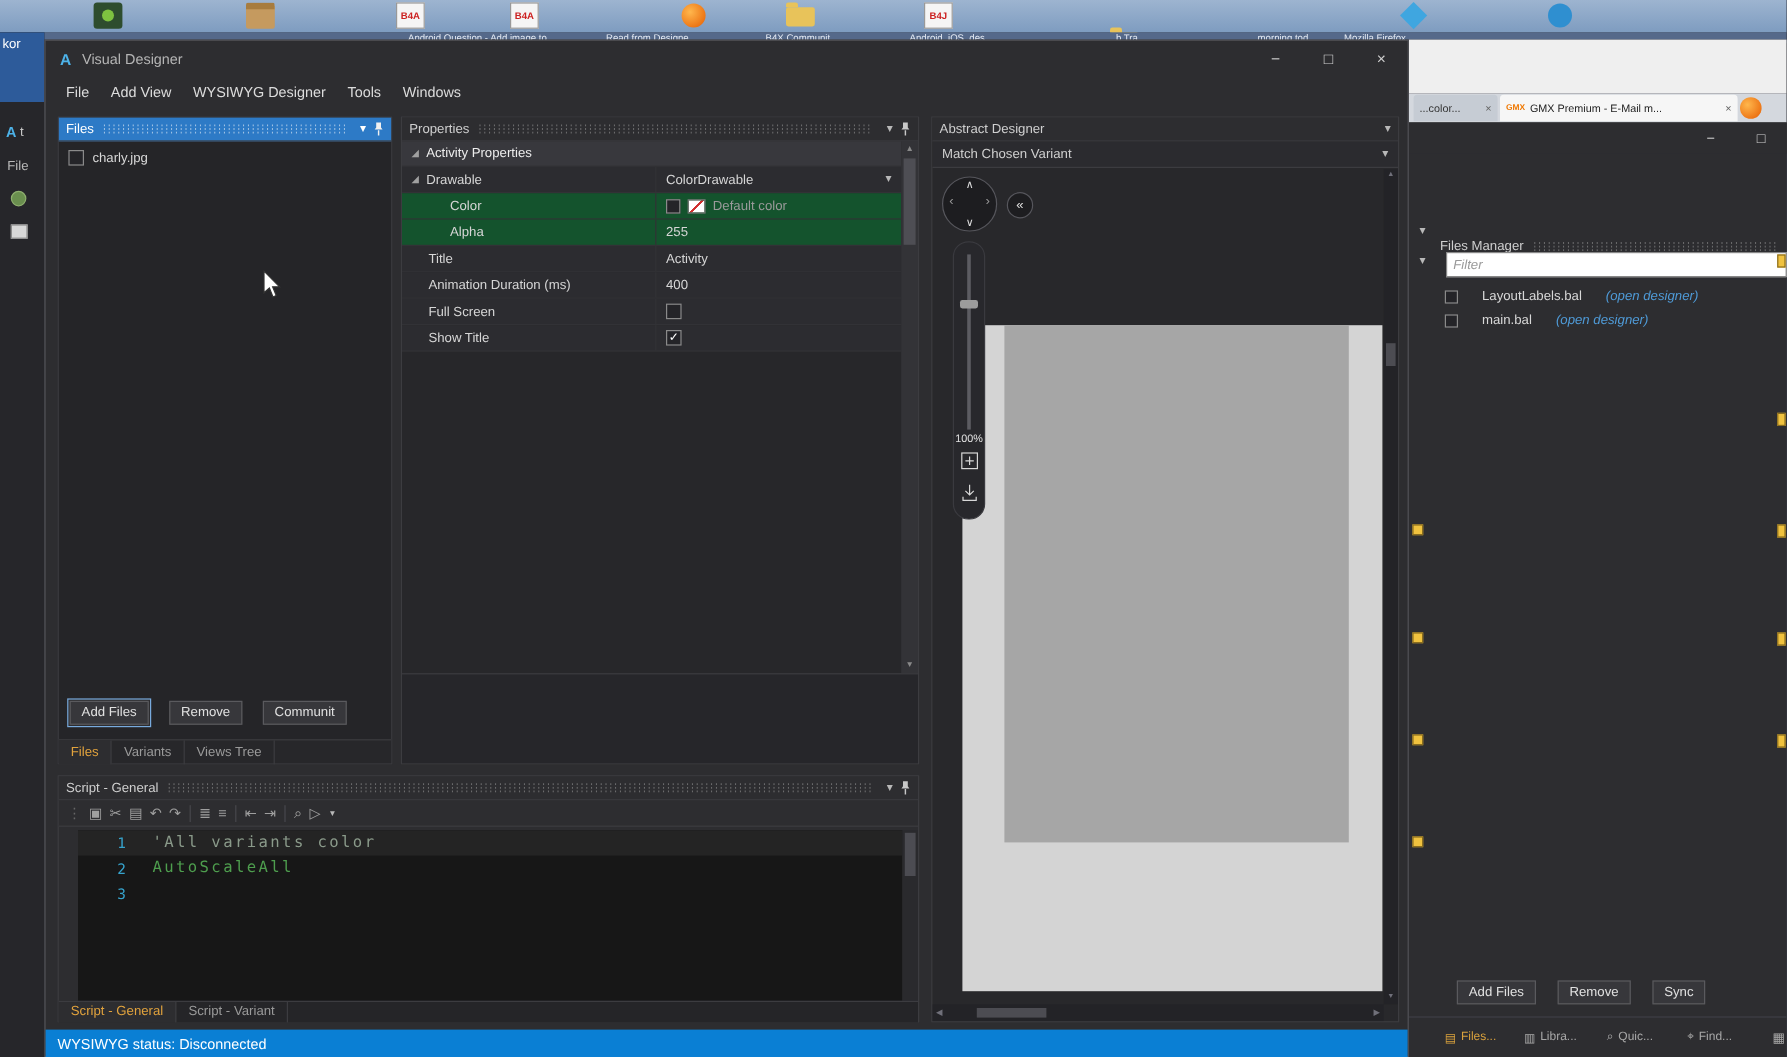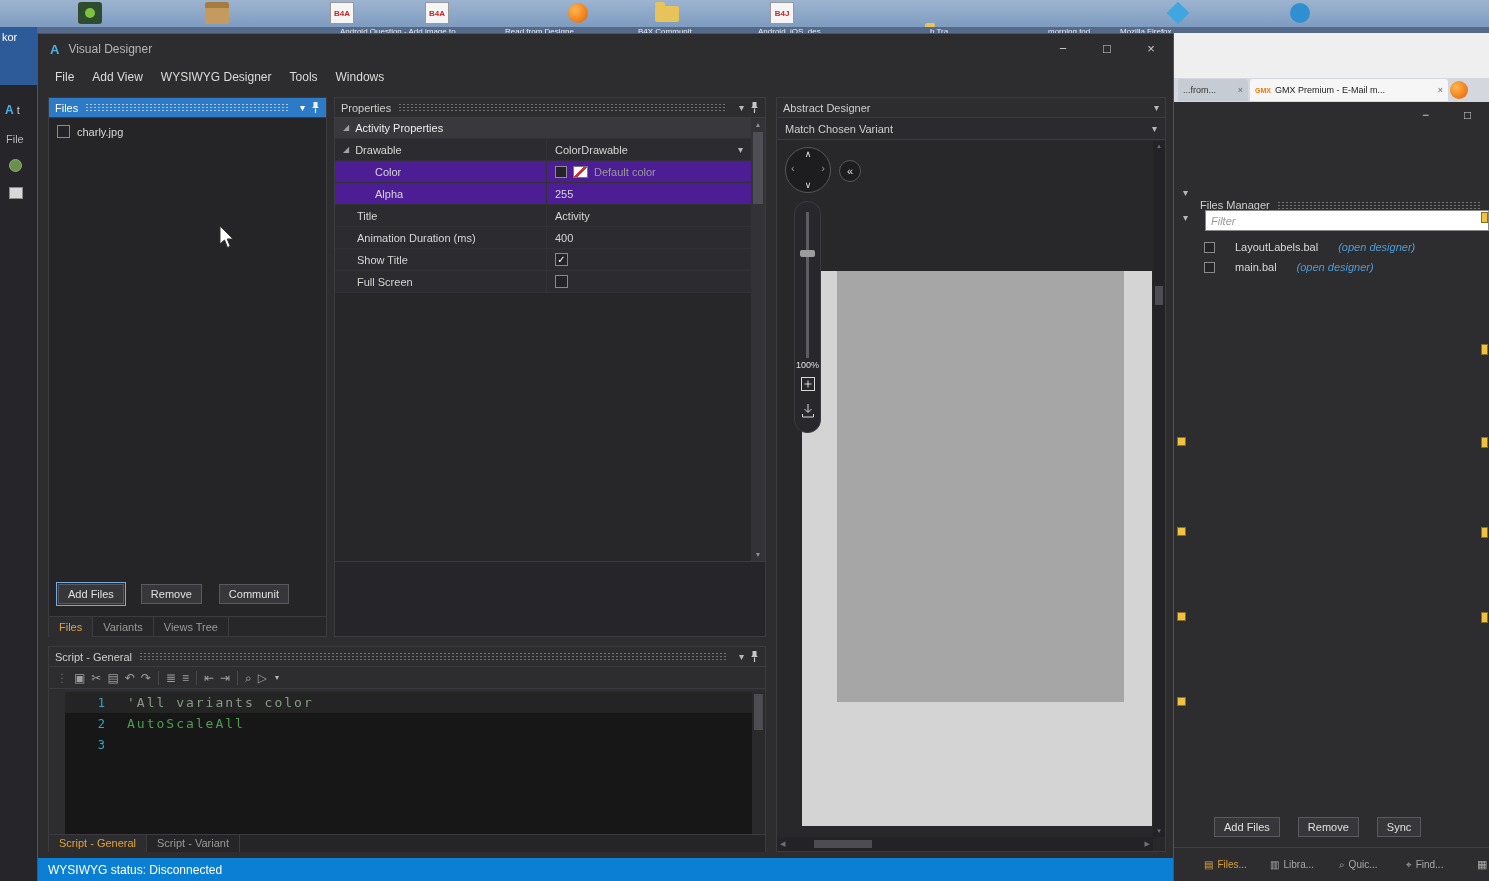--- a/index.html
+++ b/index.html
@@ -20,21 +20,21 @@
   .caret{color:#b8b8b8;font-size:10px;margin-left:5px;line-height:1}
   .pinsvg{margin-left:6px}
   
   .btn{display:inline-block;background:#37373b;border:1px solid #5a5a5e;color:#e0e0e0;font-size:11px;padding:3px 9px;white-space:nowrap}
   .btn.focus{box-shadow:0 0 0 1px #2d2d30,0 0 0 2px #78aadd}
   .cb{display:inline-flex;width:13px;height:13px;border:1px solid #8a8a8a;background:#242428;align-items:center;justify-content:center;color:#fff;font-size:10px;line-height:1}
   .tab{font-size:11px;color:#9a9a9a;padding:0 10px;border-right:1px solid #3c3c40;line-height:20px;white-space:nowrap}
   .tab.on{color:var(--active-tab-text);background:#2d2d30}
   
   .prow{display:flex;height:22px;align-items:center;border-bottom:1px solid #323236;background:#2c2c30;font-size:11px;color:#d6d6d6}
-  .prow.sub{background:#4c1d95}
+  .prow.sub{background:#14532d}
   .prow.cat{height:21px;background:#38383d;color:#ededed;padding-left:8px;gap:6px}
   .pname{width:212px;display:flex;align-items:center;gap:6px;border-right:1px solid #323236;height:100%;padding-left:22px}
   .pval{flex:1;display:flex;align-items:center;gap:6px;padding:0 8px;height:100%}
   .exp{color:#a0a0a0;font-size:8px;line-height:1}
   .swatch{width:15px;height:12px;border:1px solid #777;background:linear-gradient(135deg,#fff 43%,#d03030 43%,#d03030 57%,#fff 57%)}
   
   .cline{display:flex;height:21px;align-items:center}
   .cline.hl{background:#242424}
   .lnum{width:40px;text-align:right;font-size:12px;color:var(--line-number);font-family:"DejaVu Sans Mono",monospace}
   .ctext{font-family:"DejaVu Sans Mono",monospace;font-size:13px;letter-spacing:2px;padding-left:22px;white-space:pre}
@@ -101,21 +101,21 @@
     </div>
     <div class="abs" style="left:6px;top:106px;color:#b8b8b8;font-size:11px">File</div>
     <div class="abs" style="left:9px;top:132px;width:13px;height:13px;border-radius:50%;background:#6a8f4f;border:1px solid #8fb06f"></div>
     <div class="abs" style="left:9px;top:160px;width:14px;height:12px;border:1px solid #8a8a8a;background:#d8d8d8"></div>
   </div>
 
   <div class="abs" style="left:1174px;top:33px;width:315px;height:848px;background:#2d2d30">
     <div class="abs" style="left:0;top:0;width:315px;height:45px;background:#efefef"></div>
     <div class="abs flex" style="left:0;top:45px;width:315px;height:24px;background:#d4d8de;gap:2px;padding-left:4px">
       <div class="flex" style="width:70px;height:22px;background:#c6ccd4;padding:0 5px;border-radius:3px 3px 0 0">
-        <span style="flex:1;font-size:9px;color:#333;overflow:hidden;white-space:nowrap">...from...</span>
+        <span style="flex:1;font-size:9px;color:#333;overflow:hidden;white-space:nowrap">...color...</span>
         <span style="font-size:9px;color:#666">×</span>
       </div>
       <div class="flex" style="width:198px;height:22px;background:#f6f6f6;padding:0 5px;border-radius:3px 3px 0 0;gap:4px">
         <span style="font-size:7px;font-weight:bold;color:#f07800">GMX</span>
         <span style="flex:1;font-size:9px;color:#222;overflow:hidden;white-space:nowrap">GMX Premium - E-Mail m...</span>
         <span style="font-size:9px;color:#666">×</span>
       </div>
       <div style="width:18px;height:18px;border-radius:50%;background:radial-gradient(circle at 35% 35%,#ffb74d,#e65c00)"></div>
     </div>
     <div class="abs flex" style="left:0;top:69px;width:315px;height:26px;background:#2d2d30">
@@ -279,34 +279,34 @@
         <div class="prow">
           <div class="pname">
             <span>Animation Duration (ms)</span>
           </div>
           <div class="pval">
             <span>400</span>
           </div>
         </div>
         <div class="prow">
           <div class="pname">
+            <span>Full Screen</span>
+          </div>
+          <div class="pval">
+            <span class="cb"></span>
+          </div>
+        </div>
+        <div class="prow">
+          <div class="pname">
             <span>Show Title</span>
           </div>
           <div class="pval">
             <span class="cb">
                 <span>✓</span>
               </span>
-          </div>
-        </div>
-        <div class="prow">
-          <div class="pname">
-            <span>Full Screen</span>
-          </div>
-          <div class="pval">
-            <span class="cb"></span>
           </div>
         </div>
       </div>
       <div class="abs" style="left:416px;top:20px;width:14px;height:443px;background:#333337">
         <div style="text-align:center;font-size:7px;color:#8a8a8a;line-height:13px">▲</div>
         <div class="abs" style="left:2px;top:14px;width:10px;height:72px;background:#4e4e54"></div>
         <div class="abs" style="left:0;bottom:0;width:100%;text-align:center;font-size:7px;color:#8a8a8a;line-height:13px">▼</div>
       </div>
       <div class="abs" style="left:0;top:463px;width:430px;height:75px;background:#26262a;border-top:1px solid #3c3c40"></div>
     </div>

